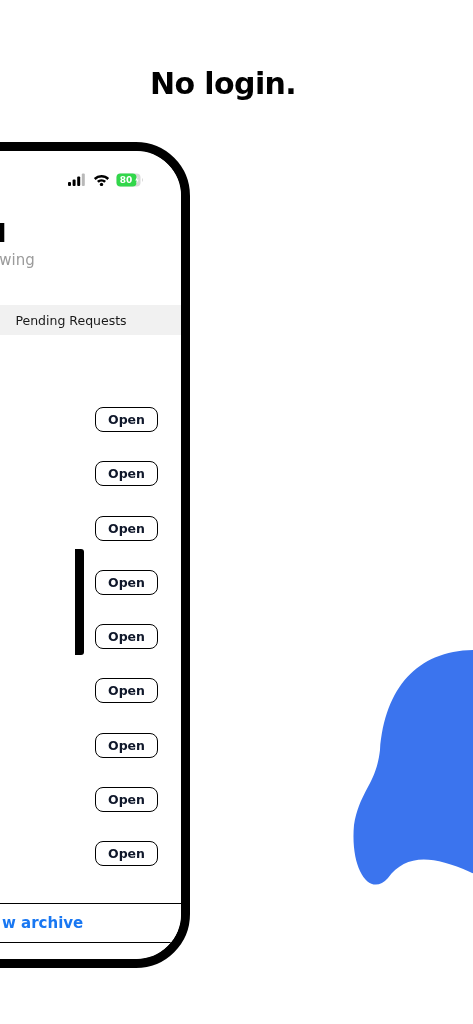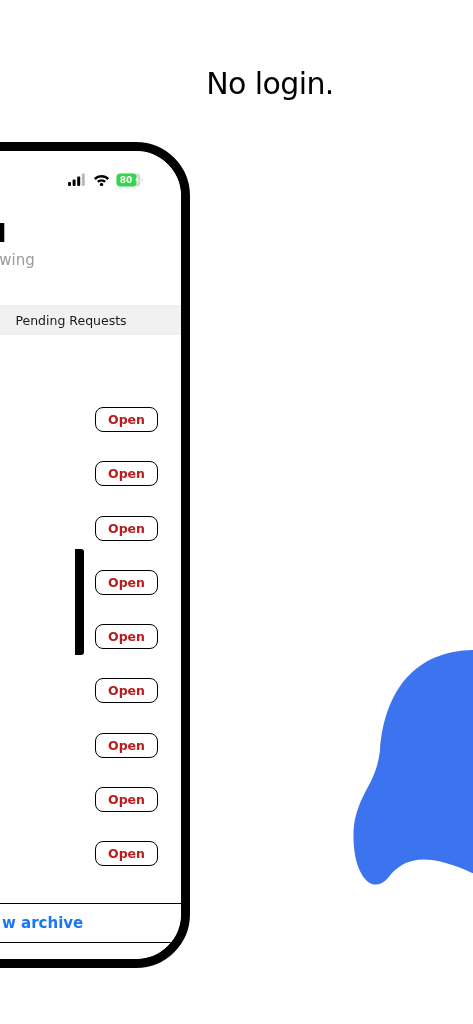--- a/index.html
+++ b/index.html
@@ -15,23 +15,23 @@
     font-family: "Liberation Sans", sans-serif;
     -webkit-font-smoothing: antialiased;
   }
 
   
   .headline {
     position: absolute;
     left: 150px;
     top: 62px;
     width: 240px;
-    text-align: center;
-    font-family: "DejaVu Sans", sans-serif;
-    font-weight: 400;
+    text-align: left;
+    font-family: "DejaVu Sans", sans-serif;
+    font-weight: 700;
     font-size: 30px;
     line-height: 44px;
     color: #000000;
     letter-spacing: -0.6px;
   }
   .headline-line { display: block; white-space: nowrap; }
 
   
   .blob {
     position: absolute;
@@ -158,21 +158,21 @@
     height: 25px;
     border: 1.8px solid #000000;
     border-radius: 8px;
     background: #ffffff;
     display: flex;
     align-items: center;
     justify-content: center;
     font-family: "DejaVu Sans", sans-serif;
     font-size: 12.5px;
     font-weight: 600;
-    color: #b91c1c;
+    color: #0f172a;
     box-sizing: border-box;
     padding: 0;
   }
 
   
   .archive-button {
     position: absolute;
     left: 12px;
     top: 752px;
     width: 292px;

